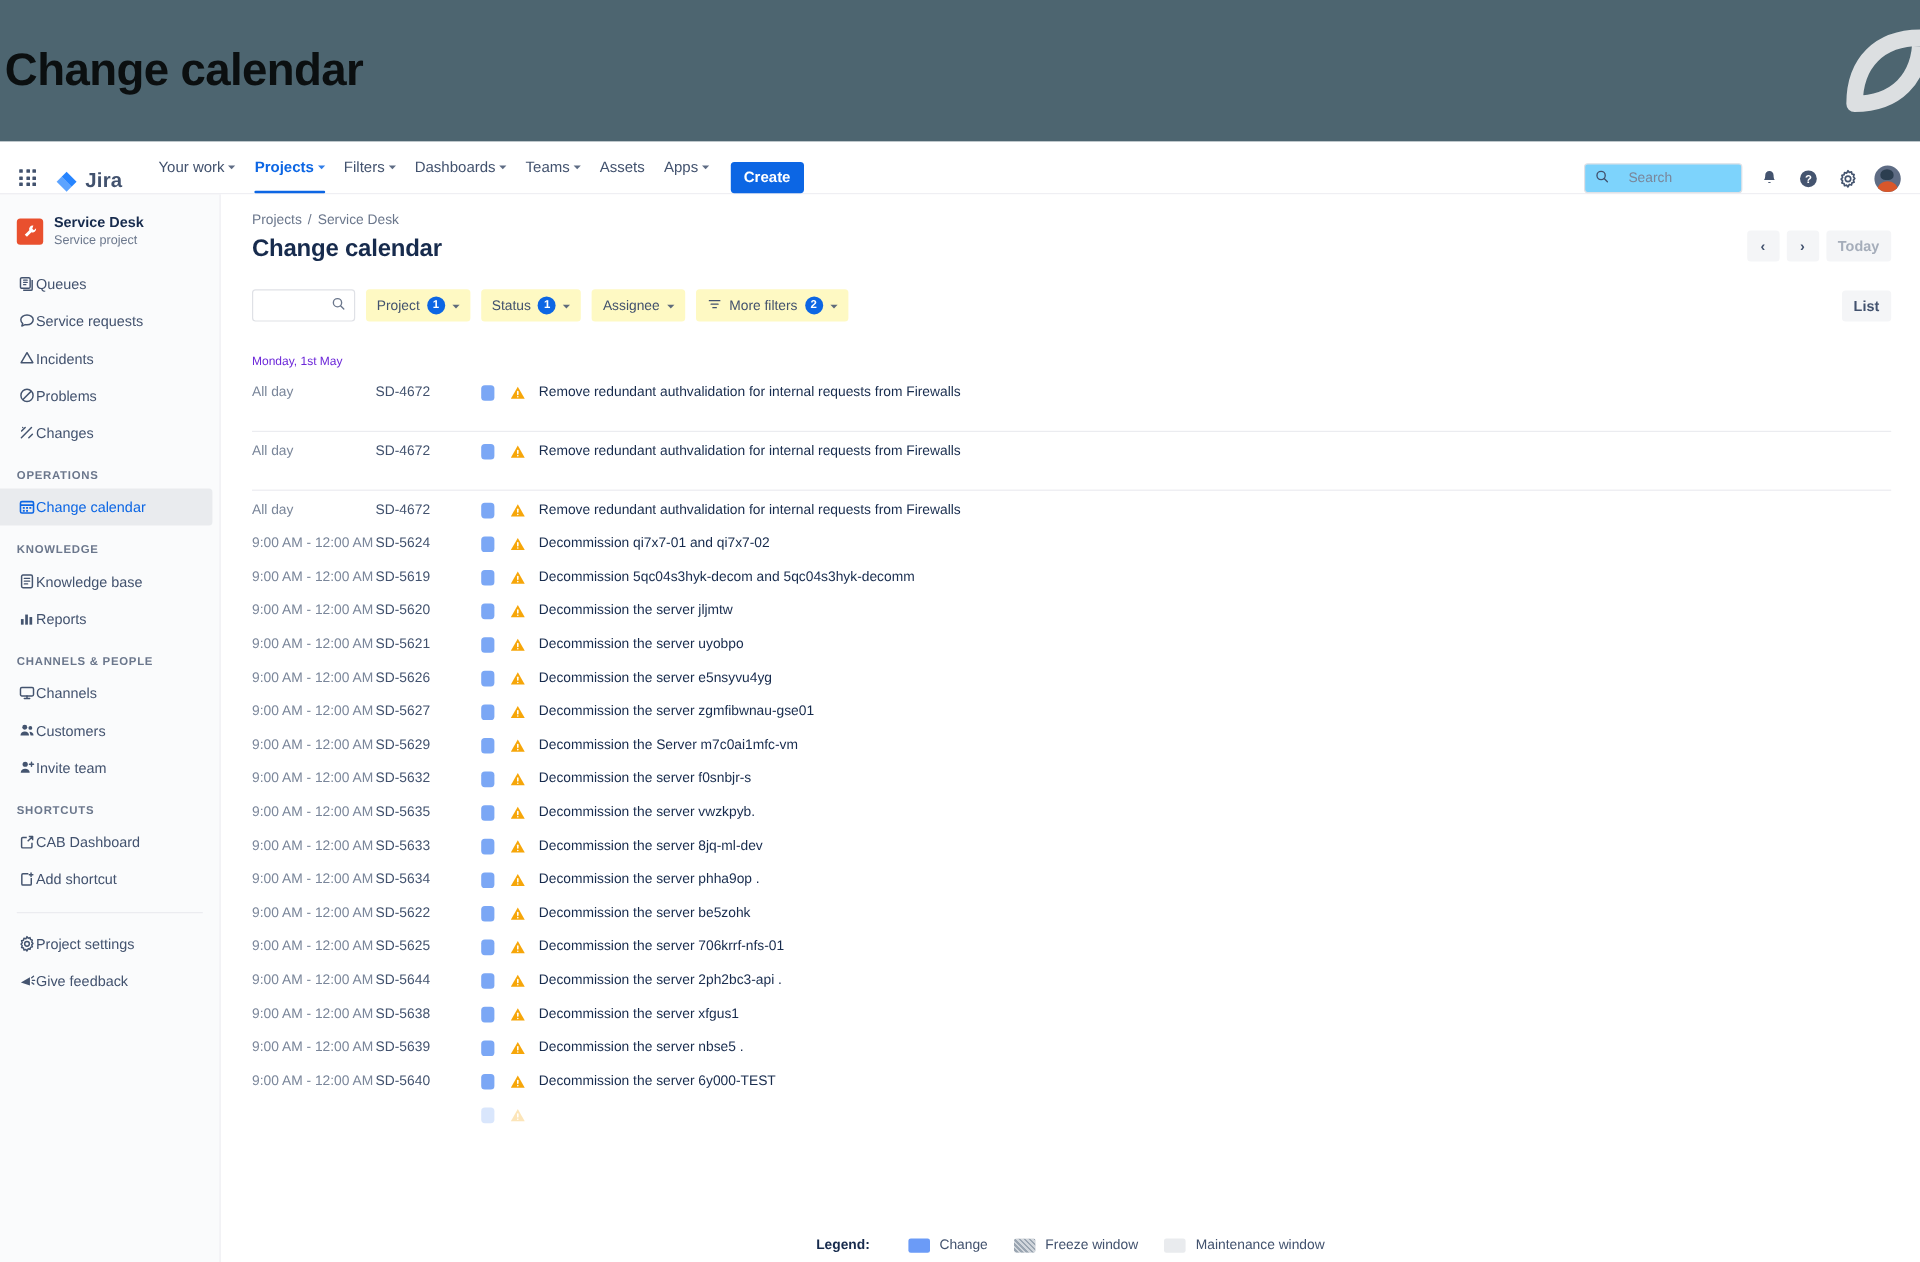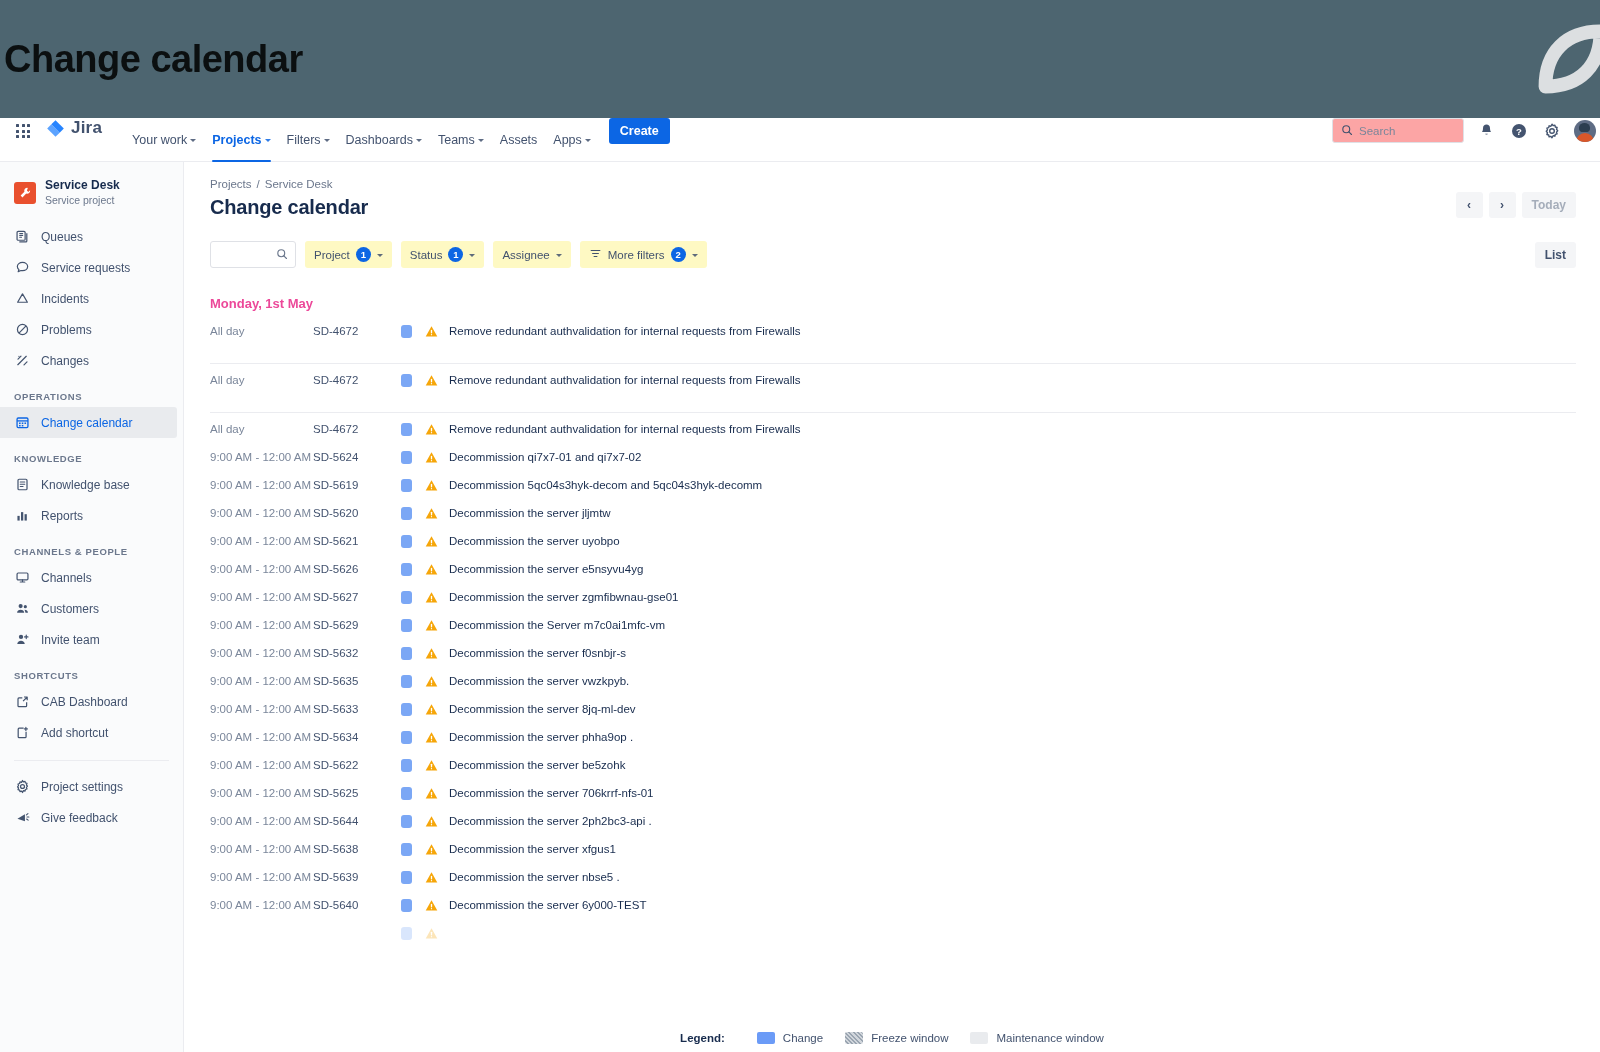--- a/index.html
+++ b/index.html
@@ -35,22 +35,22 @@
     width: 86px;
     height: 86px;
   }
 
   
   .topnav {
     height: 44px;
     background: #ffffff;
     border-bottom: 1px solid #ebecf0;
     display: flex;
-    align-items: flex-start;
-    padding: 0 4px 0 10px;
+    align-items: flex-end;
+    padding: 0 16px 0 10px;
     position: relative;
   }
   .appswitch {
     width: 26px; height: 26px;
     display: flex; align-items: center; justify-content: center;
     border-radius: 3px;
     margin-right: 4px;
   }
   .grid-dots {
     display: grid;
@@ -98,22 +98,22 @@
     font-size: 12.5px; font-weight: 600;
     border: none; border-radius: 3px;
     padding: 6px 11px; margin-left: 10px; cursor: pointer;
   }
   .topnav-right {
     margin-left: auto; display: flex; align-items: center; gap: 11px;
   }
   .searchbox {
     width: 132px; height: 25px;
     border: 1px solid #dfe1e6; border-radius: 3px;
-    display: flex; align-items: center; gap: 6px;
-    padding: 0 8px; background: #fca5a5;
+    display: flex; align-items: center; gap: 16px;
+    padding: 0 8px; background: #7dd3fc;
   }
   .searchbox input {
     border: none; outline: none; font-size: 11.5px;
     color: #42526e; width: 100%; background: transparent;
     font-family: "Liberation Sans", sans-serif;
   }
   .searchbox input::placeholder { color: #7a869a; }
   .icon-btn {
     width: 22px; height: 22px; display:flex; align-items:center; justify-content:center;
     cursor: pointer; border-radius: 50%;
@@ -148,21 +148,21 @@
     padding: 4px 12px 14px 14px;
   }
   .project-avatar {
     width: 22px; height: 22px; border-radius: 3px;
     background: #e9502e; display:flex; align-items:center; justify-content:center;
     flex: none;
   }
   .project-name { font-size: 12px; font-weight: 700; color: #172b4d; line-height: 15px;}
   .project-type { font-size: 10.5px; color: #6b778c; line-height: 14px; }
   .side-item {
-    display: flex; align-items: center; gap: 11px;
+    display: flex; align-items: center; 
     height: 31px; padding: 0 12px 0 14px;
     font-size: 12px; color: #42526e; cursor: pointer;
     border-radius: 0 3px 3px 0;
     margin-right: 6px;
   }
   .side-item.selected { background: #e9ebee; color: #0c66e4; }
   .side-icon { width: 16px; height: 16px; flex: none; display:flex; align-items:center; justify-content:center;}
   .side-group {
     font-size: 9.5px; font-weight: 700; color: #6b778c;
     letter-spacing: 0.6px; padding: 15px 12px 5px 14px;
@@ -210,21 +210,21 @@
     background: #0c66e4; color: #fff; font-size: 9.5px; font-weight: 700;
     min-width: 15px; height: 15px; border-radius: 8px;
     display: flex; align-items: center; justify-content: center; padding: 0 4px;
   }
   .list-btn-wrap { margin-left: auto; }
 
   
   .cal { margin-top: 18px; }
   .day-group { }
   .day-title {
-    font-size: 13px; font-weight: 700; color: #ec4899;
+    font-size: 10px; font-weight: 400; color: #6d28d9;
     padding: 10px 0 6px 0;
   }
   .ev-row {
     display: flex; align-items: center;
     height: 28px; font-size: 11.5px; cursor: pointer;
   }
   .ev-time { width: 103px; color: #7a869a; flex: none; }
   .ev-key { width: 88px; color: #42526e; flex: none; }
   .ev-dot {
     width: 11px; height: 13px; border-radius: 3px; background: #7ba7f5;

